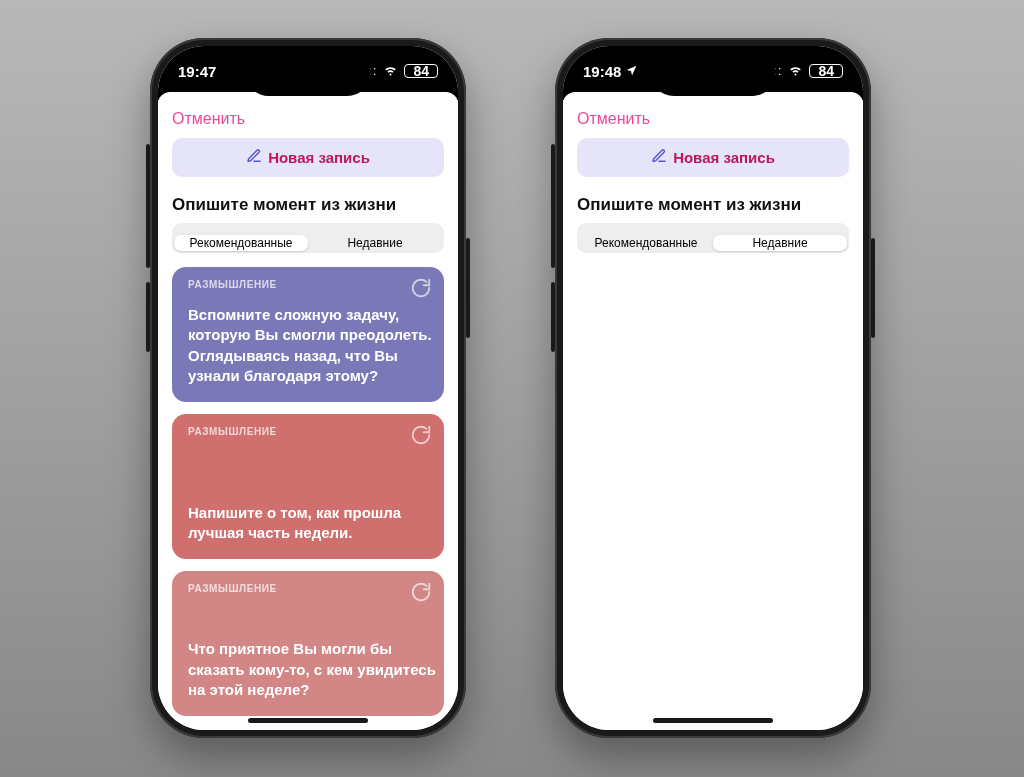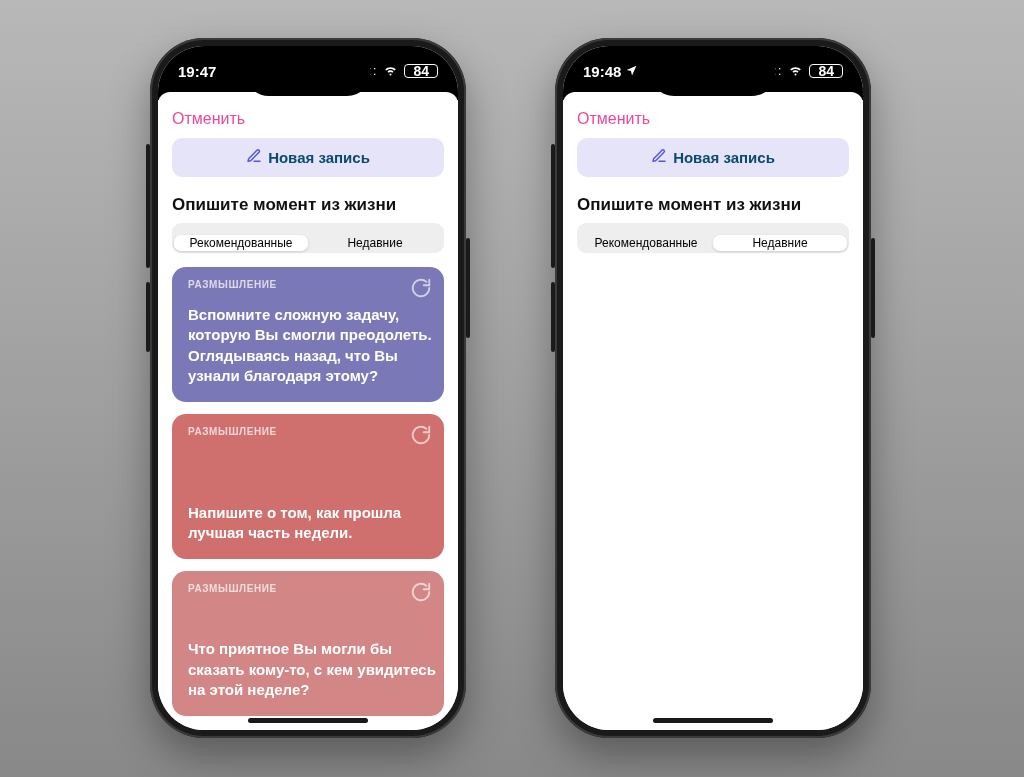--- a/index.html
+++ b/index.html
@@ -114,21 +114,21 @@
   .cancel {
     color:#ec4899;
     font-size:16px;
     background:none;
     border:none;
     padding:6px 0 10px 0;
     cursor:pointer;
   }
   .new-entry {
     background:#E6E4F8;
-    color:#0c4a6e;
+    color:#be185d;
     border:none;
     border-radius:10px;
     width:100%;
     padding:10px 0;
     font-size:15px;
     font-weight:600;
     display:flex;
     align-items:center;
     justify-content:center;
     gap:6px;

